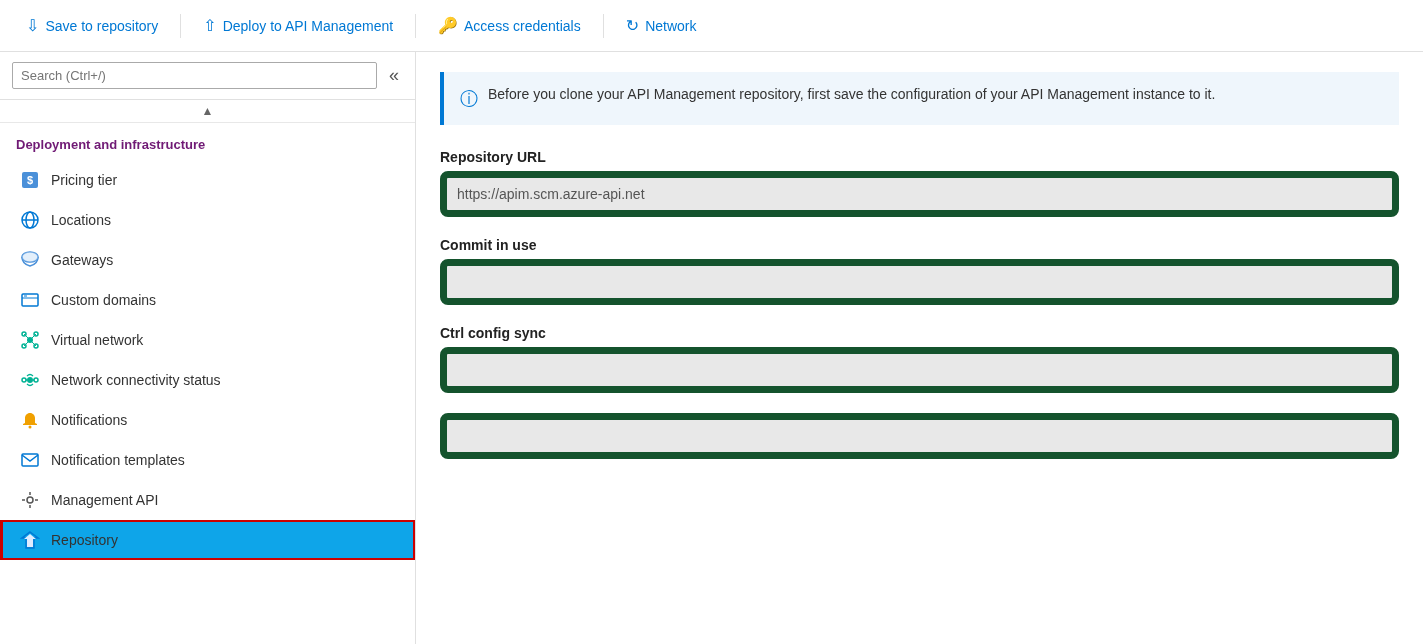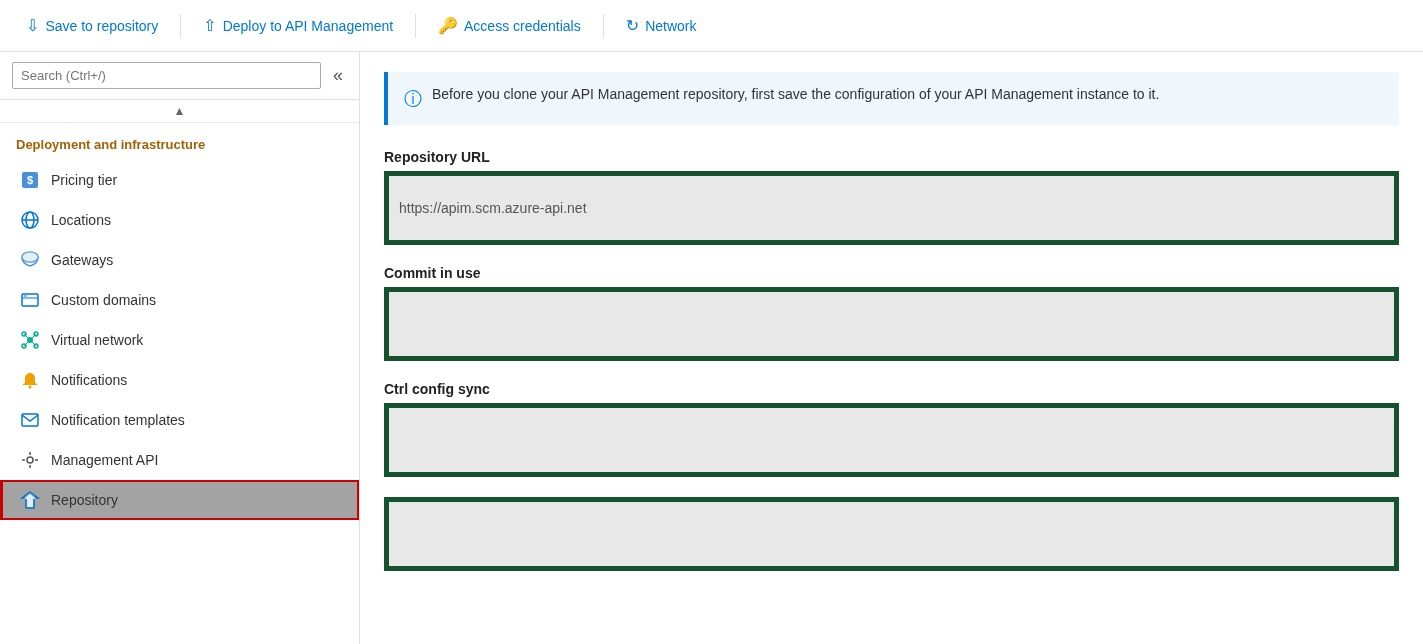--- a/index.html
+++ b/index.html
@@ -40,21 +40,21 @@
 
     
     .main-layout {
       display: flex;
       flex: 1;
       overflow: hidden;
     }
 
     
     .sidebar {
-      width: 360px;
+      width: 416px;
       flex-shrink: 0;
       border-right: 1px solid #e0e0e0;
       overflow-y: auto;
       background: #fff;
     }
 
     .search-box-container {
       padding: 10px 12px;
       border-bottom: 1px solid #e0e0e0;
       display: flex;
@@ -76,35 +76,35 @@
       cursor: pointer;
       color: #555;
       font-size: 18px;
       padding: 2px 4px;
     }
 
     .sidebar-section-title {
       font-size: 13px;
       font-weight: 700;
       padding: 14px 16px 8px 16px;
-      color: #a16207;
+      color: #701a75;
     }
 
     .sidebar-item {
       display: flex;
       align-items: center;
       gap: 10px;
       padding: 9px 16px;
       cursor: pointer;
       font-size: 14px;
       color: #333;
       border-left: 3px solid transparent;
     }
     .sidebar-item.active {
-      background: #a3a3a3;
+      background: #0ea5e9;
       border-left: 3px solid #c00;
       outline: 2px solid #c00;
       outline-offset: -2px;
     }
     .sidebar-item-icon {
       width: 22px;
       height: 22px;
       display: flex;
       align-items: center;
       justify-content: center;
@@ -148,27 +148,27 @@
     }
     .field-label {
       font-size: 14px;
       font-weight: 600;
       color: #222;
       margin-bottom: 6px;
       display: block;
     }
     .field-input {
       width: 100%;
-      padding: 24px 10px;
-      border: 5px solid #14532d;
+      padding: 8px 10px;
+      border: 7px solid #14532d;
       background: #f5f5f5;
       font-size: 14px;
       color: #333;
       outline: none;
-      border-radius: 0;
+      border-radius: 8px;
     }
     .field-input.readonly {
       background: #e8e8e8;
       color: #555;
       cursor: default;
     }
   </style>
 </head>
 <body>
 
@@ -261,20 +261,34 @@
               <line x1="10" y1="10" x2="16" y2="4" stroke="#00b294" stroke-width="1"></line>
               <line x1="10" y1="10" x2="4" y2="16" stroke="#00b294" stroke-width="1"></line>
               <line x1="10" y1="10" x2="16" y2="16" stroke="#00b294" stroke-width="1"></line>
             </svg>
           </span>
           <span>Virtual network</span>
         </div>
         <div class="sidebar-item">
           <span class="sidebar-item-icon">
             <svg width="20" height="20" viewBox="0 0 20 20">
+              <circle cx="10" cy="10" r="3" fill="#00b294"></circle>
+              <circle cx="4" cy="10" r="2" fill="none" stroke="#00b294" stroke-width="1.5"></circle>
+              <circle cx="16" cy="10" r="2" fill="none" stroke="#00b294" stroke-width="1.5"></circle>
+              <line x1="6" y1="10" x2="7" y2="10" stroke="#00b294" stroke-width="1.5"></line>
+              <line x1="13" y1="10" x2="14" y2="10" stroke="#00b294" stroke-width="1.5"></line>
+              <path d="M7 6 Q10 3 13 6" fill="none" stroke="#00b294" stroke-width="1.2"></path>
+              <path d="M7 14 Q10 17 13 14" fill="none" stroke="#00b294" stroke-width="1.2"></path>
+            </svg>
+          </span>
+          <span>Network connectivity status</span>
+        </div>
+        <div class="sidebar-item">
+          <span class="sidebar-item-icon">
+            <svg width="20" height="20" viewBox="0 0 20 20">
               <path d="M10 3 C7 3 5 5.5 5 8 L5 13 L3 14 L3 15 L17 15 L17 14 L15 13 L15 8 C15 5.5 13 3 10 3Z" fill="#f0a000"></path>
               <circle cx="10" cy="17" r="1.5" fill="#f0a000"></circle>
             </svg>
           </span>
           <span>Notifications</span>
         </div>
         <div class="sidebar-item">
           <span class="sidebar-item-icon">
             <svg width="20" height="20" viewBox="0 0 20 20">
               <rect x="2" y="4" width="16" height="12" rx="1" fill="none" stroke="#0078d4" stroke-width="1.5"></rect>

